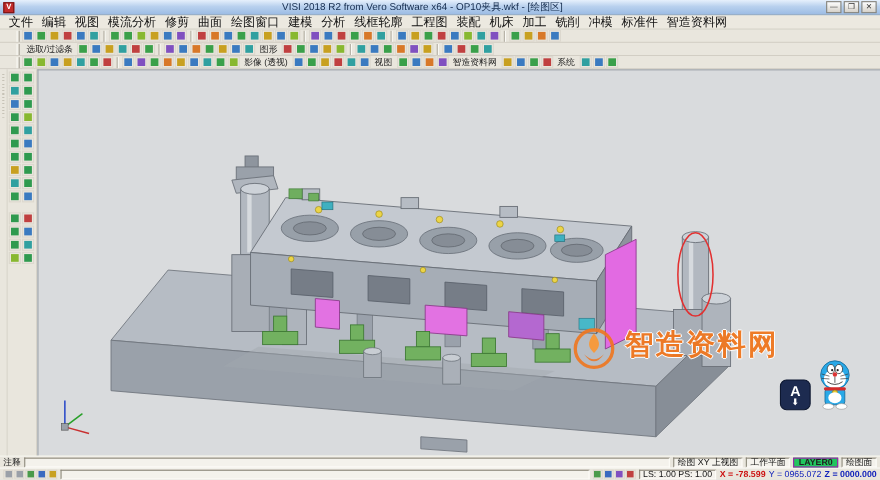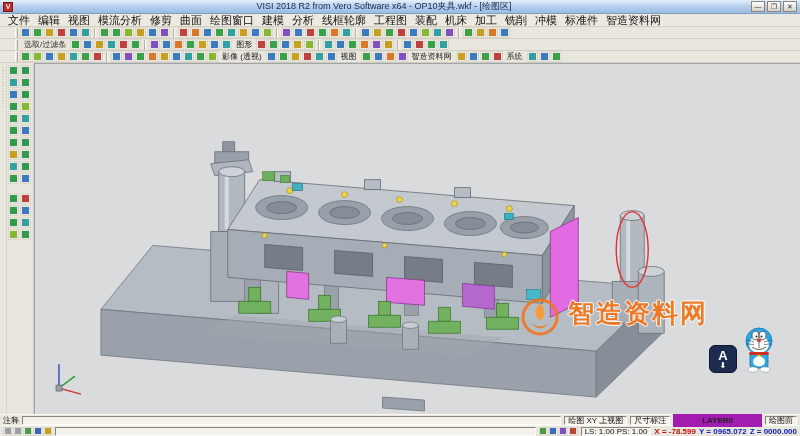--- a/index.html
+++ b/index.html
@@ -41,23 +41,23 @@
 
   
   .mascot{position:absolute;left:674px;top:263px;display:flex;align-items:flex-end;gap:5px}
   .badge{width:28px;height:28px;background:#1d2b50;border-radius:6px;color:#fff;display:flex;flex-direction:column;align-items:center;justify-content:center;font-weight:bold;font-size:13px;line-height:12px;border:1px solid #0d1730}
   .badge .arrow{font-size:8px;line-height:7px}
 
   
   .statusrow{height:11px;background:#e9e6dd;border-top:1px solid #fbfaf6;display:flex;align-items:center;font-size:8px;gap:3px;padding:0 3px;white-space:nowrap}
   .sunken{border:1px solid;border-color:#8a8678 #fdfcf8 #fdfcf8 #8a8678;background:#f4f2ec;height:9px;display:flex;align-items:center;padding:0 3px}
   .fill{flex:1}
-  .chip{background:#22c55e;border:7px solid #a21caf;height:9px;display:flex;align-items:center;padding:0 22px;font-weight:bold;color:#222}
+  .chip{background:#22c55e;border:1px solid #a21caf;height:9px;display:flex;align-items:center;padding:0 4px;font-weight:bold;color:#222}
   .coord-x{color:#cc1111;font-weight:bold}
-  .coord-y{color:#1122bb;font-weight:bold}
+  .coord-y{color:#1122bb;font-weight:normal}
   .coord-z{color:#1122bb;font-weight:bold}
   .icon-sq.sm{width:9px;height:9px;background-size:6px 6px}
   .status-label{color:#222}
 </style>
 </head>
 <body>
 
 <div class="titlebar">
   <div class="app-icon">V</div>
   <div class="title-text">VISI 2018 R2 from Vero Software x64 - OP10夹具.wkf - [绘图区]</div>
@@ -434,21 +434,21 @@
         <ellipse cx="23" cy="42.5" rx="5" ry="2.6" fill="#fff" stroke="#888" stroke-width="0.5"></ellipse>
       </svg>
     </div>
   </div>
 </div>
 
 <div class="statusrow">
   <span class="status-label">注释</span>
   <span class="sunken fill"></span>
   <span class="sunken">绘图 XY 上视图</span>
-  <span class="sunken">尺寸标注</span>
+  <span class="sunken">工作平面</span>
   <span class="chip">LAYER0</span>
   <span class="sunken">绘图面</span>
 </div>
 
 <div class="statusrow">
   <span class="icon-list">
       <span class="icon-sq sm" style="--c: #9aa0a8;"></span>
       <span class="icon-sq sm" style="--c: #9aa0a8;"></span>
       <span class="icon-sq sm" style="--c: #4a9a4a;"></span>
       <span class="icon-sq sm" style="--c: #3a6ac0;"></span>

